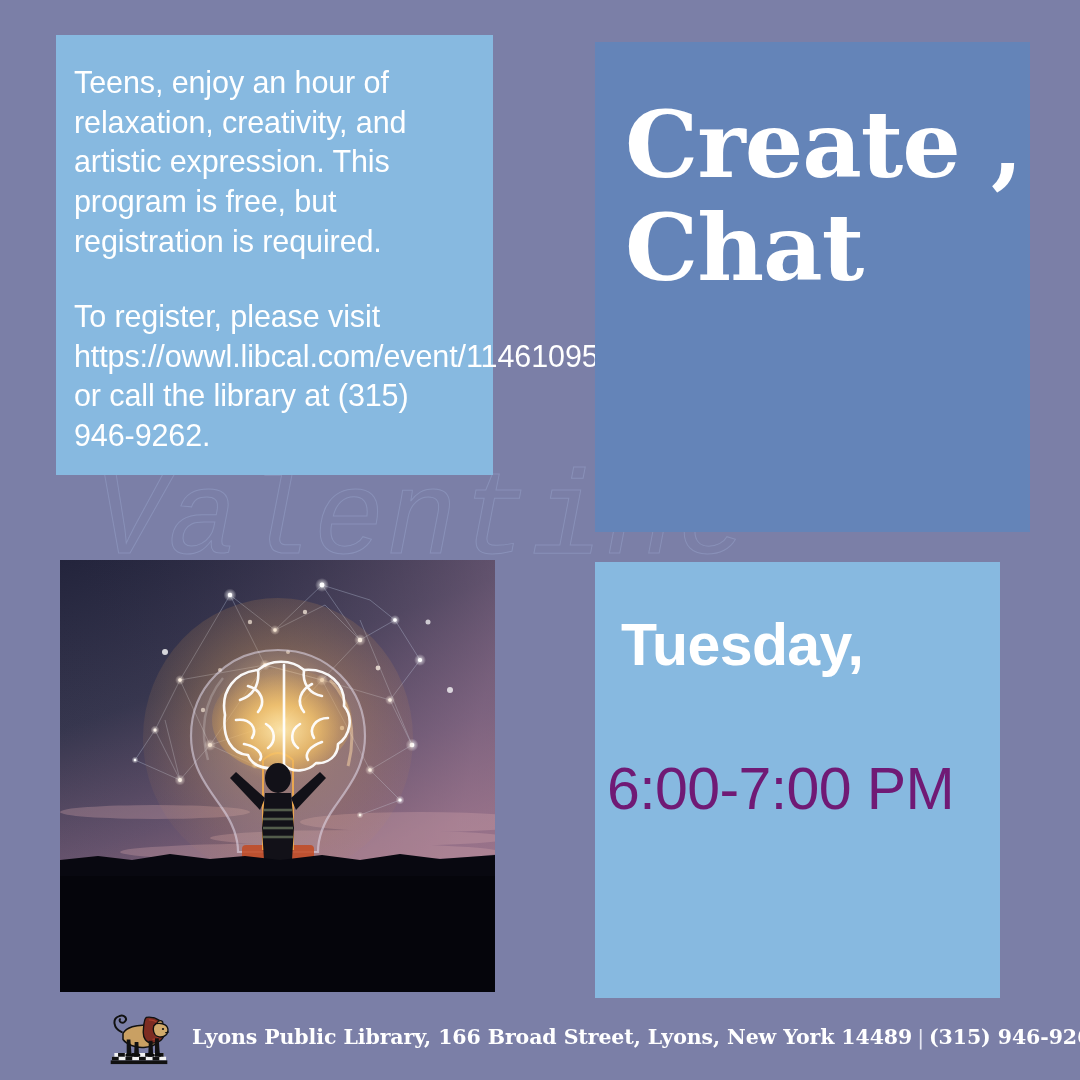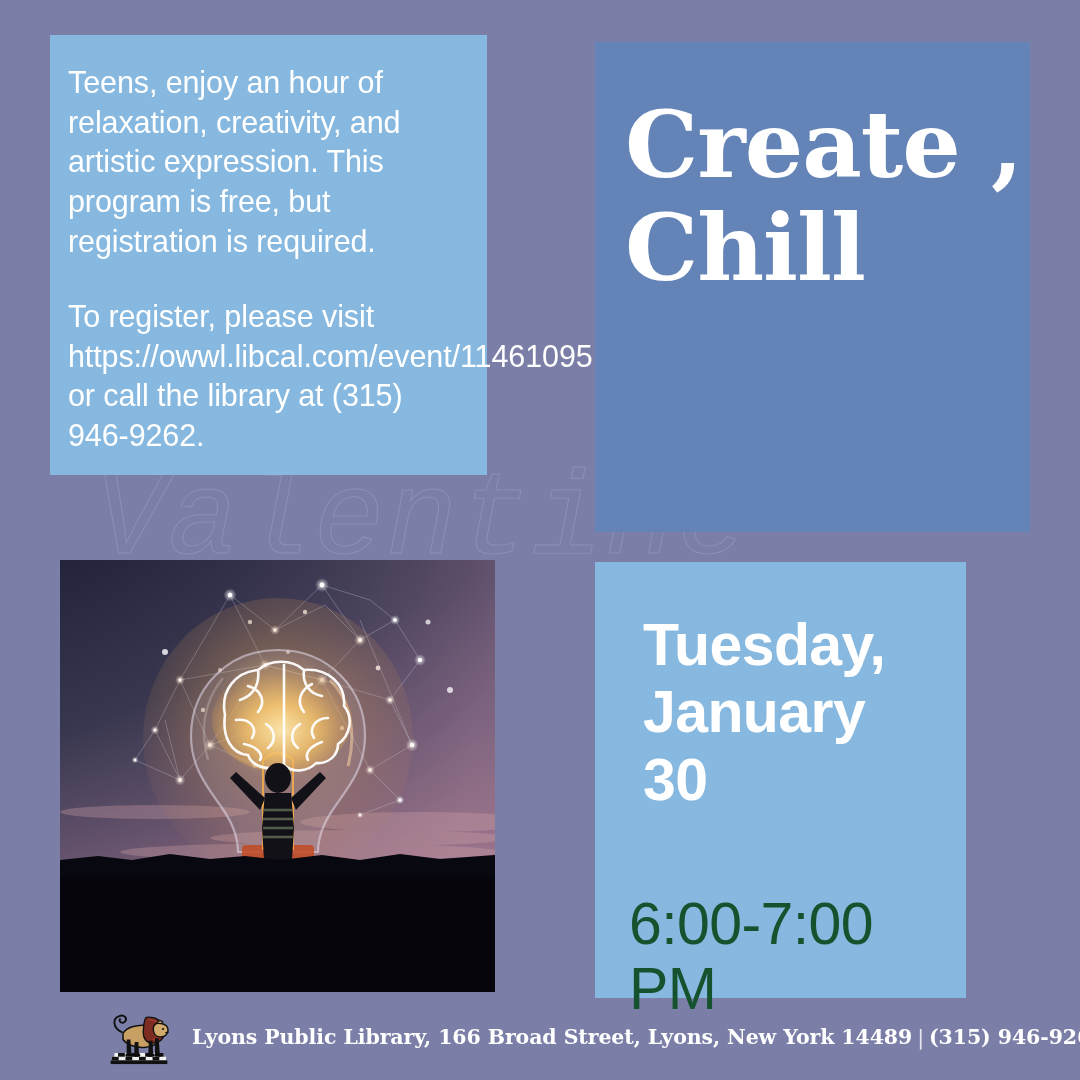--- a/index.html
+++ b/index.html
@@ -42,21 +42,21 @@
     user-select: none;
   }
 
   
   .panel {
     position: absolute;
     box-sizing: border-box;
   }
 
   #blurb-panel {
-    left: 50px;
+    left: 56px;
     top: 35px;
     width: 437px;
     height: 440px;
     background: #87b9e0;
     padding: 28px 30px 0 18px;
   }
 
   .blurb-text {
     color: #ffffff;
     font-size: 30.5px;
@@ -99,36 +99,36 @@
   }
   #photo-svg {
     display: block;
     width: 100%;
     height: 100%;
   }
 
   #date-panel {
     left: 595px;
     top: 562px;
-    width: 371px;
+    width: 405px;
     height: 436px;
     background: #87b9e0;
-    padding: 50px 22px 0 48px;
+    padding: 50px 22px 0 26px;
   }
 
   .date-text {
     color: #ffffff;
     font-size: 59px;
     font-weight: 700;
     line-height: 1.14;
     letter-spacing: -0.6px;
     margin: 0;
   }
   .time-text {
-    color: #14532d;
+    color: #701a75;
     font-size: 59px;
     font-weight: 400;
     line-height: 1.1;
     letter-spacing: -0.6px;
     margin: 78px 0 0 -14px;
   }
 
   
   #footer {
     position: absolute;
@@ -168,21 +168,21 @@
 
   <div class="watermark">Valentine</div>
 
   <div class="panel" id="blurb-panel">
     <p class="blurb-text">Teens, enjoy an hour of relaxation, creativity, and artistic expression. This program is free, but registration is required.</p>
     <p class="blurb-text">To register, please visit https://owwl.libcal.com/event/11461095 or call the library at (315) 946-9262.</p>
   </div>
 
   <div class="panel" id="title-panel">
     <h1 class="title-line">Create ,</h1>
-    <h1 class="title-line">Chill</h1>
+    <h1 class="title-line">Chat</h1>
   </div>
 
   <div class="panel" id="photo-panel">
     <svg id="photo-svg" viewBox="0 0 435 432" preserveAspectRatio="xMidYMid slice">
       <defs>
         <linearGradient id="sky" x1="0" y1="0" x2="0.35" y2="1">
           <stop offset="0%" stop-color="#23243c"></stop>
           <stop offset="35%" stop-color="#37374f"></stop>
           <stop offset="62%" stop-color="#6a5670"></stop>
           <stop offset="82%" stop-color="#9c7283"></stop>
@@ -356,21 +356,20 @@
         <path d="M203 277 L233 277"></path>
       </g>
 
       <path d="M0 300 L38 296 L72 300 L110 294 L150 299 L185 296 L220 300 L262 295 L300 300 L340 294 L380 299 L435 295 L435 432 L0 432 Z" fill="#080810"></path>
       <rect x="0" y="316" width="435" height="116" fill="#05050b"></rect>
     </svg>
   </div>
 
   <div class="panel" id="date-panel">
     <div class="date-text">Tuesday,</div>
-    <div class="date-text">January 30</div>
     <div class="time-text">6:00-7:00 PM</div>
   </div>
 
   <div id="footer">
     <svg id="lion-logo" viewBox="0 0 100 104">
 
       <g>
         <rect x="6" y="84" width="88" height="6" fill="#f2f2f2"></rect>
         <g fill="#111111">
           <rect x="6" y="84" width="11" height="6"></rect>

